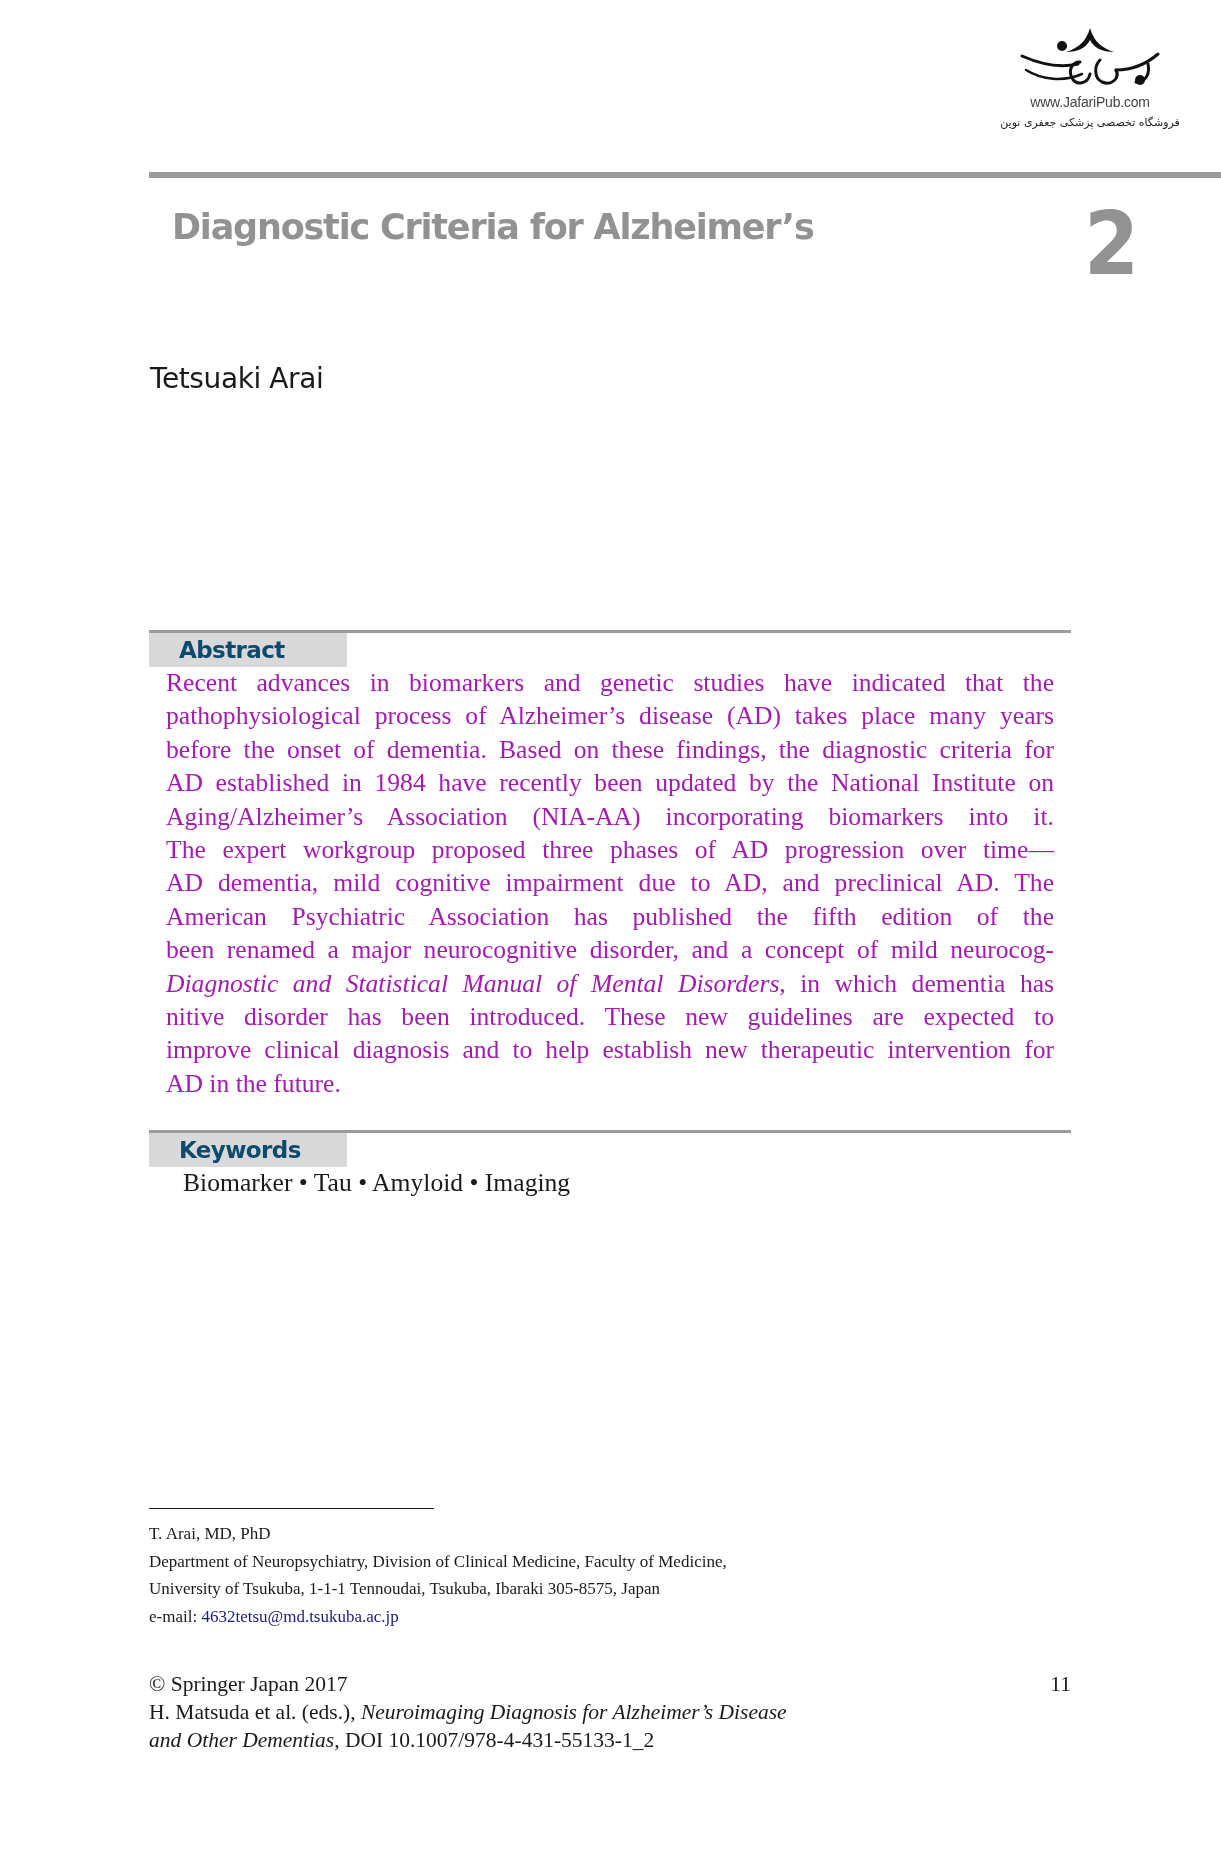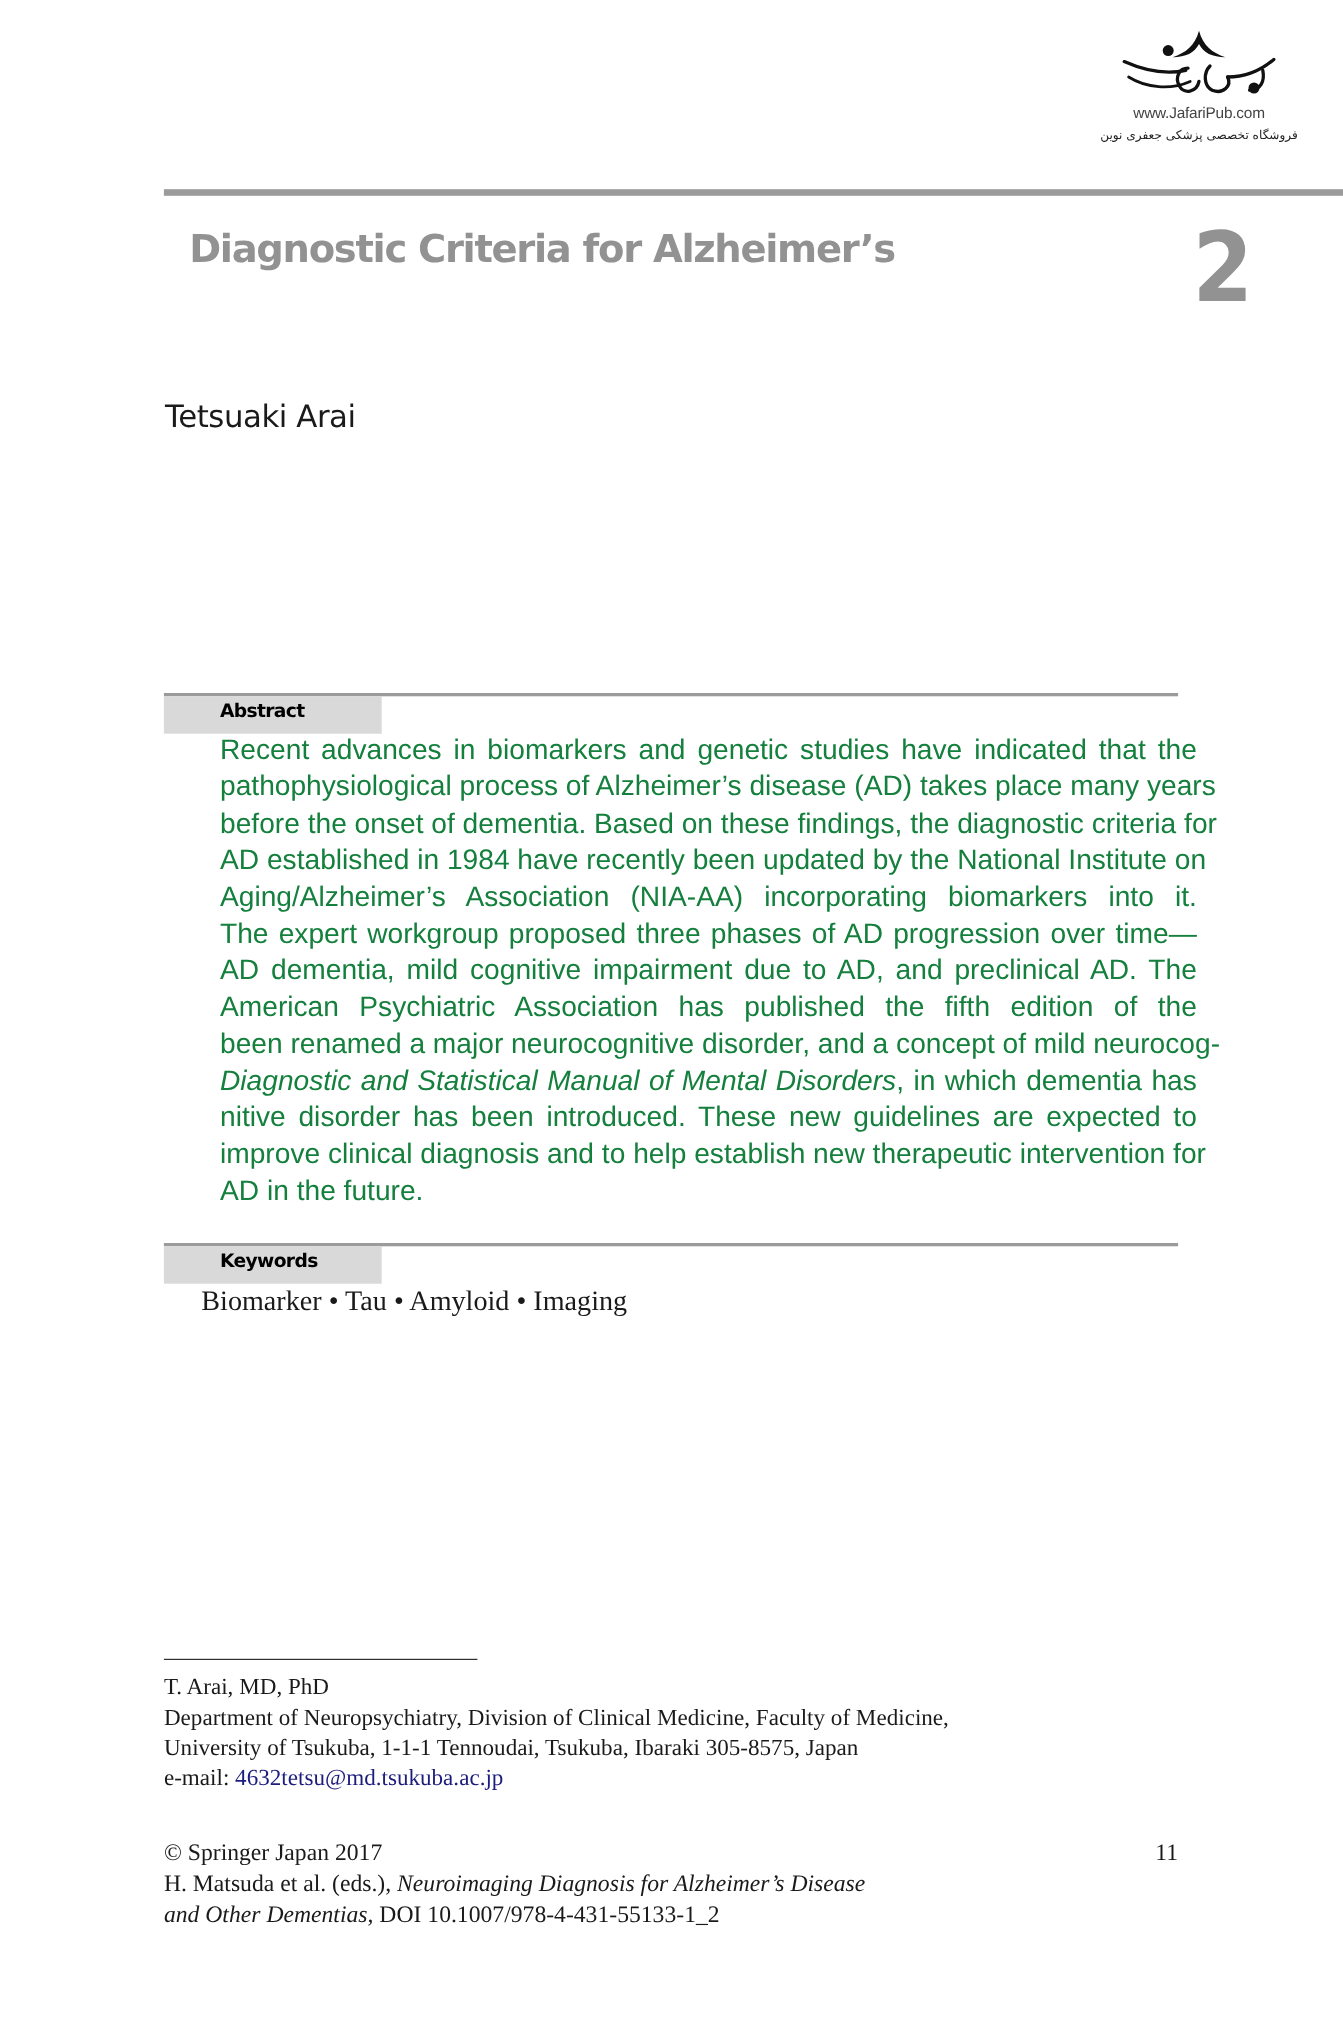--- a/index.html
+++ b/index.html
@@ -18,32 +18,32 @@
     #top-rule { left: 149px; top: 172px; width: 1072px; height: 6px; background: #9b9b9b; }
     #chapter-title { left: 150px; top: 202px; width: 760px; font-family: "DejaVu Sans", sans-serif;
       font-weight: bold; font-size: 35px; line-height: 50px; color: #929292; letter-spacing: -1.2px; margin-left: 22px; }
     #chapter-number { left: 1084px; top: 196px; font-family: "DejaVu Sans", sans-serif; font-weight: bold;
       font-size: 88px; line-height: 96px; color: #929292; transform: scaleX(0.9); transform-origin: left top; }
     #author { left: 150px; top: 362px; font-family: "DejaVu Sans", sans-serif; font-size: 28px; color: #1a1a1a; letter-spacing: -0.4px; }
 
     
     .sec-rule { position: absolute; left: 149px; width: 922px; height: 3px; background: #9b9b9b; }
     .sec-label { position: absolute; left: 149px; width: 198px; height: 34px; background: #d9d9d9; }
-    .sec-label span { position: absolute; left: 51px; top: 4px; font-family: "DejaVu Sans", sans-serif;
-      font-weight: bold; font-size: 17px; letter-spacing: -0.6px; color: #000000; }
-    #abstract-text { left: 200px; top: 666px; width: 888px; font-family: Liberation Sans, sans-serif;
-      font-size: 25.6px; line-height: 33.4px; text-align: justify; color: #15803d; }
+    .sec-label span { position: absolute; left: 30px; top: 4px; font-family: "DejaVu Sans", sans-serif;
+      font-weight: bold; font-size: 23px; letter-spacing: -0.6px; color: #0c4a6e; }
+    #abstract-text { left: 166px; top: 666px; width: 888px; font-family: Liberation Serif, serif;
+      font-size: 25.6px; line-height: 33.4px; text-align: justify; color: #a21caf; }
     #abstract-text .line { display: block; text-align: justify; text-align-last: justify; white-space: nowrap; height: 33.4px; }
     #abstract-text .line.last { text-align-last: left; }
     #abstract-text i { font-style: italic; }
     #keywords-text { left: 183px; top: 1166px; font-family: "Liberation Serif", serif; font-size: 25.6px; line-height: 33px; color: #1a1a1a; }
 
     
     #fn-rule { left: 149px; top: 1508px; width: 285px; height: 1px; background: #1a1a1a; }
-    #footnote { left: 149px; top: 1520px; width: 940px; font-family: "Liberation Serif", serif; font-size: 21px; line-height: 27.5px; color: #1a1a1a; }
+    #footnote { left: 149px; top: 1520px; width: 940px; font-family: "Liberation Serif", serif; font-size: 17px; line-height: 27.5px; color: #1a1a1a; }
     #footnote div { white-space: nowrap; }
     .email-link { color: #1c1c7c; text-decoration: none; text-align: center; }
 
     
     #footer { left: 149px; top: 1670px; width: 922px; font-family: "Liberation Serif", serif; font-size: 21.5px; line-height: 28px; color: #1a1a1a; }
     #footer div { white-space: nowrap; }
     #page-number { position: absolute; right: 0; top: 0; }
     #footer i { font-style: italic; }
   </style>
 </head>

